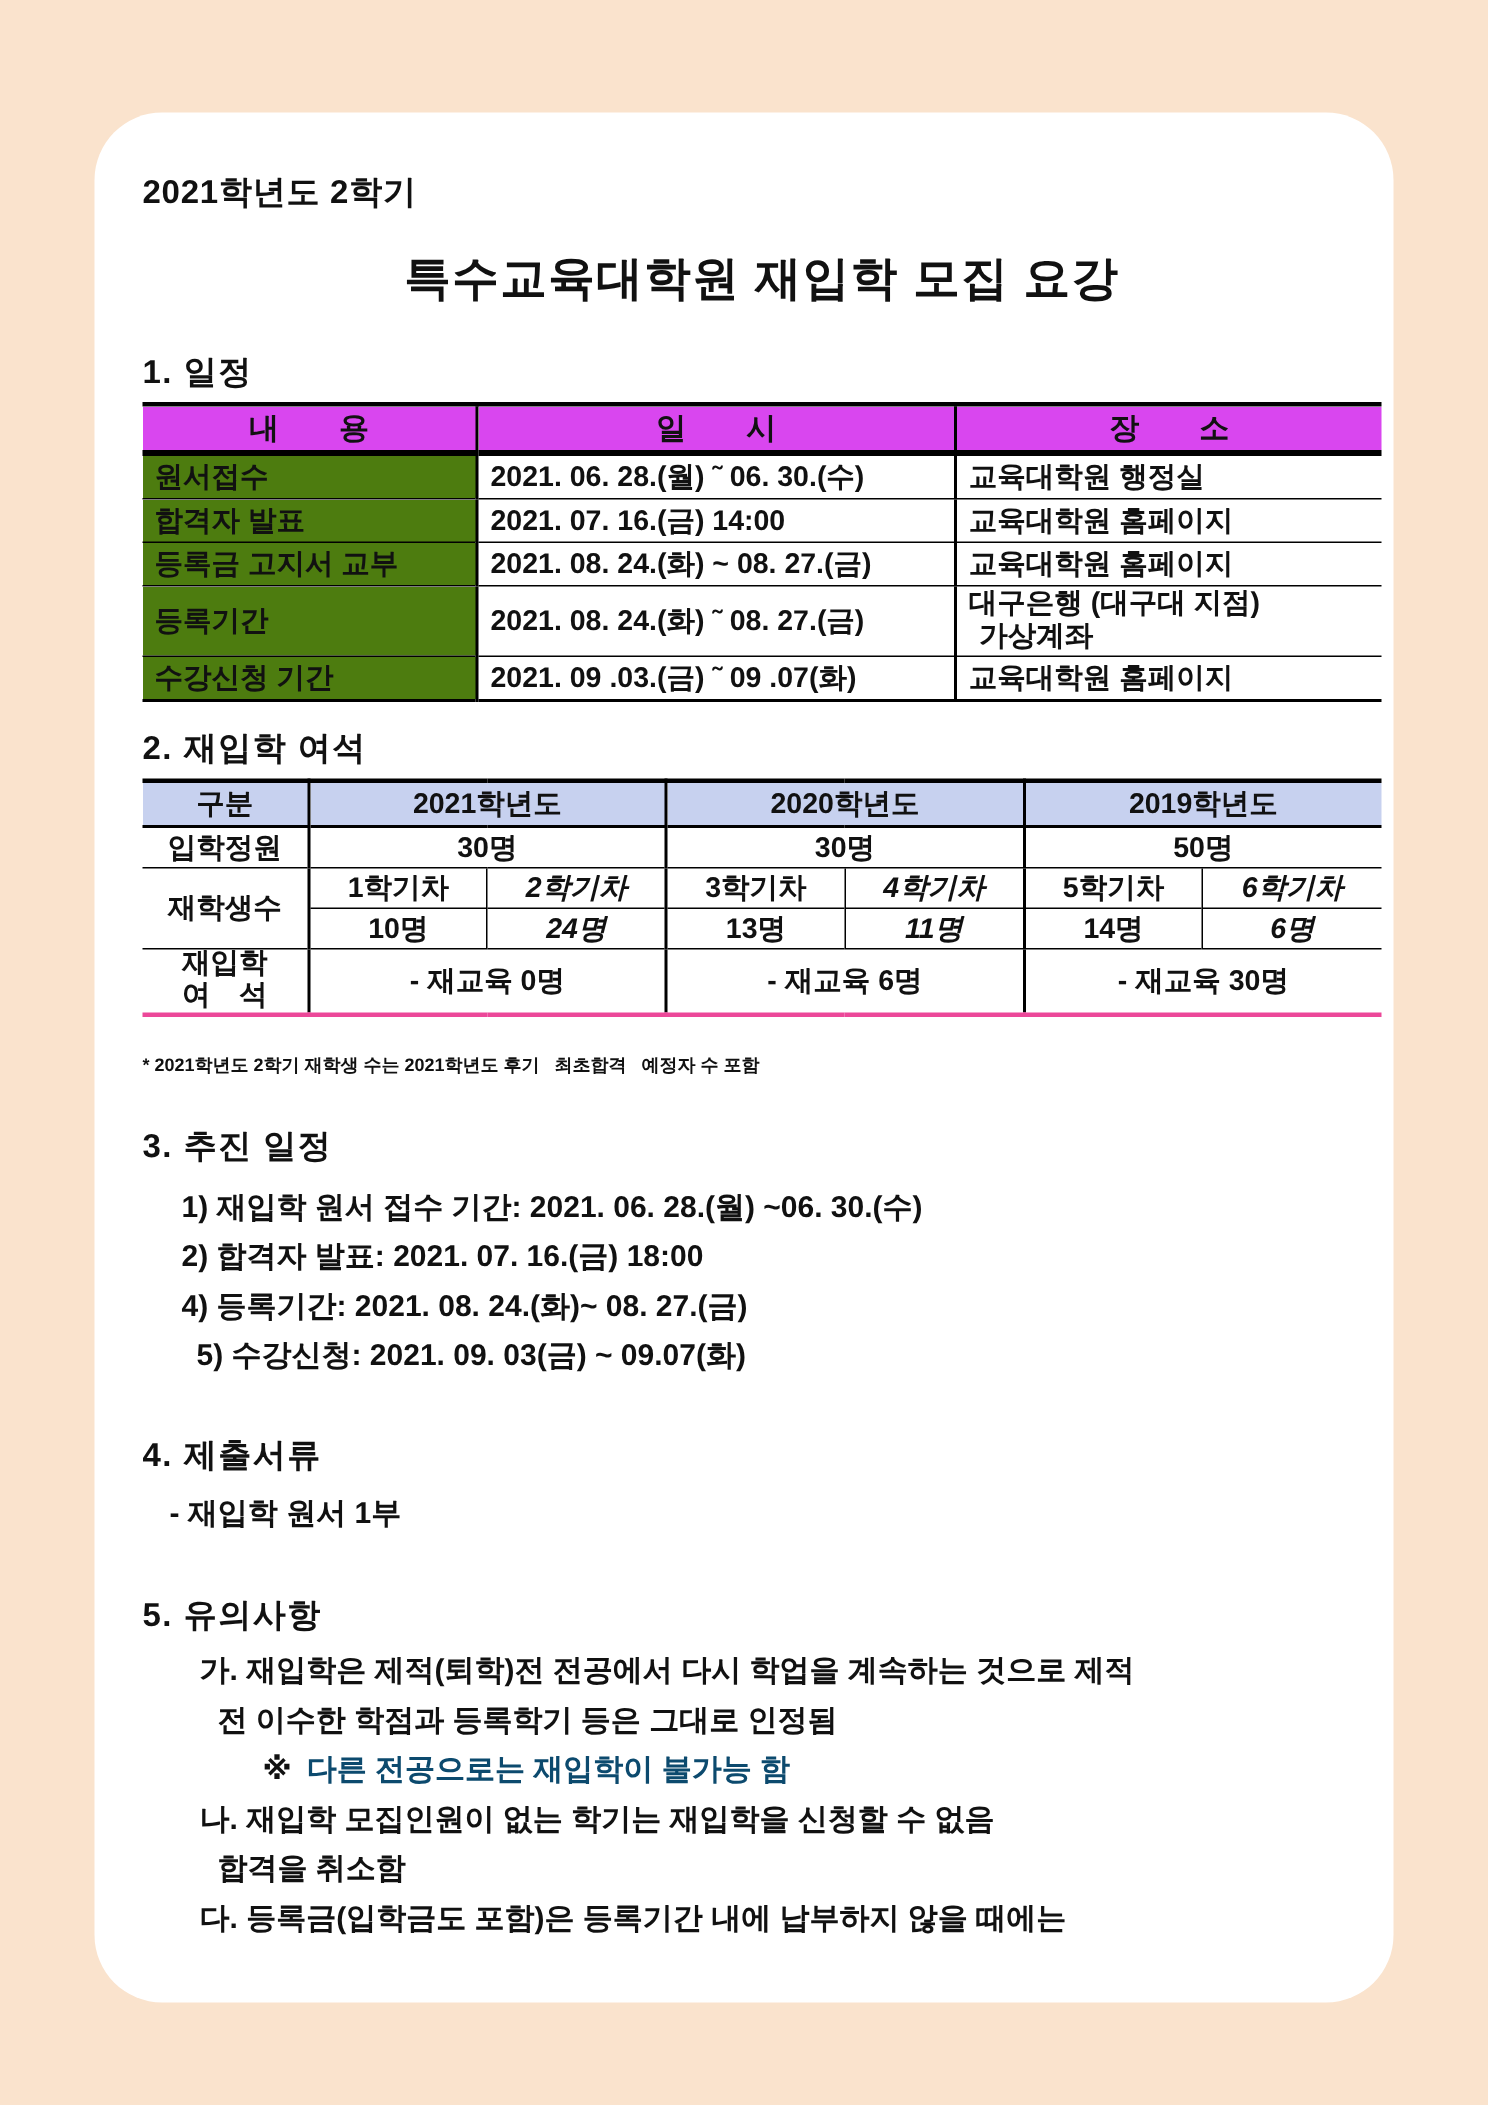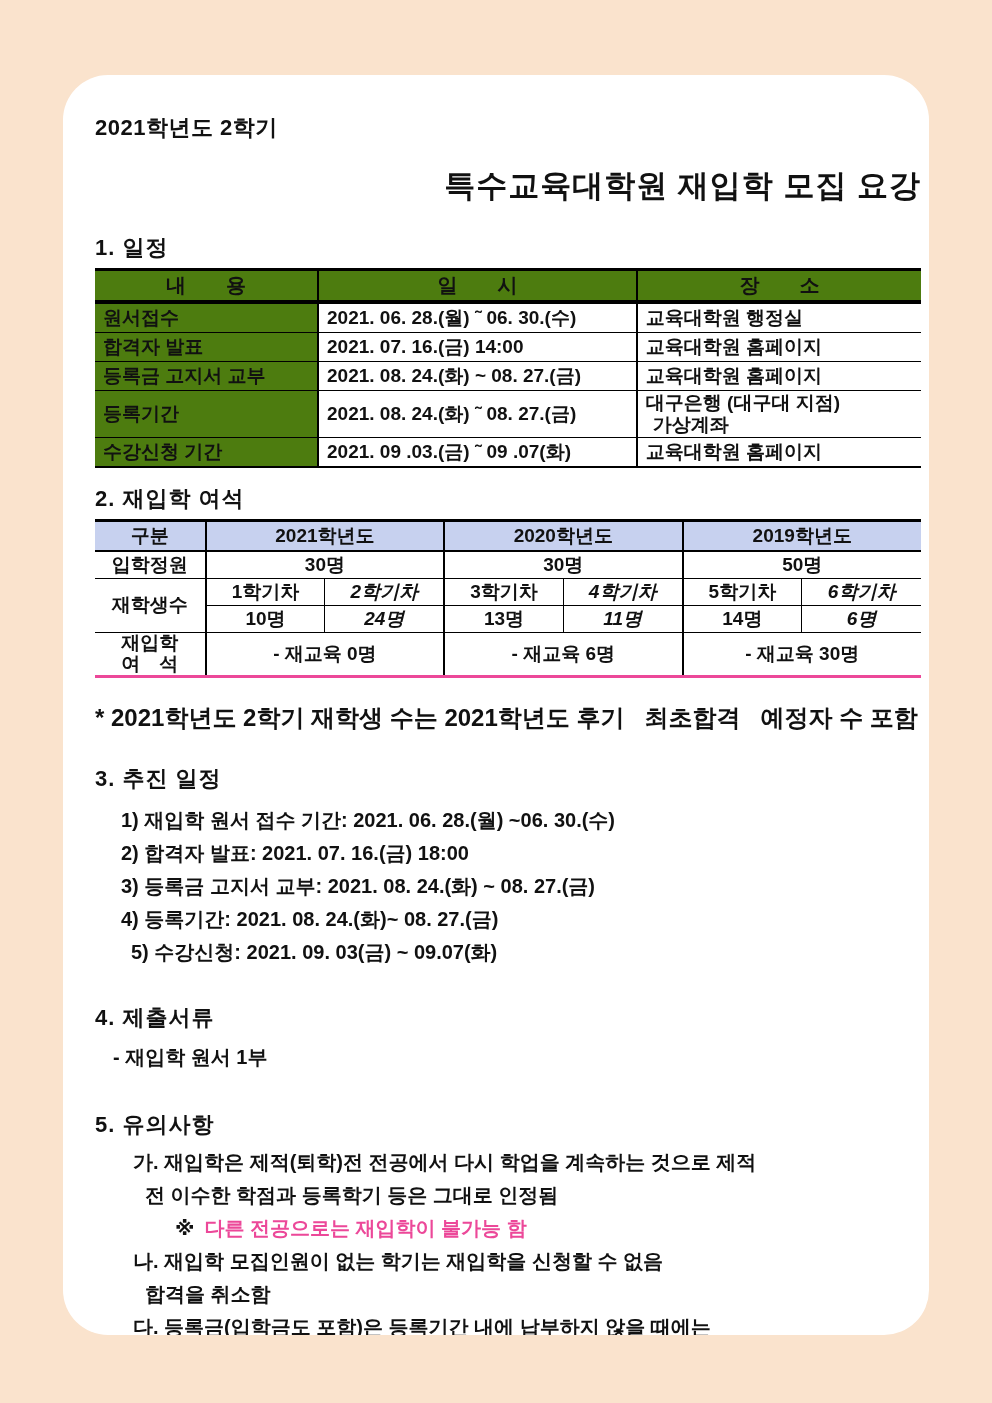--- a/index.html
+++ b/index.html
@@ -16,37 +16,37 @@
     background:#FFFFFF;
     border-radius:45px;
     box-sizing:border-box;
     padding:38px 8px 0 32px;
     overflow:hidden;
   }
   .semester{
     text-align:left;font-size:22px;font-weight:700;letter-spacing:0.5px;
   }
   .doc-title{
-    text-align:right;font-size:31px;font-weight:800;margin-top:22px;letter-spacing:1px;
+    text-align:center;font-size:31px;font-weight:800;margin-top:22px;letter-spacing:1px;
   }
   .section-heading{
     font-size:22px;font-weight:800;letter-spacing:1px;
   }
   .h1x{margin-top:26px;}
   .h2x{margin-top:16px;}
   .h3x{margin-top:30px;}
   .h4x{margin-top:34px;}
   .h5x{margin-top:36px;}
   table{border-collapse:collapse;width:100%;table-layout:fixed;}
   td,th{box-sizing:border-box;overflow:hidden;}
 
   
   .tbl1{margin-top:5px;border-top:3px solid #000;border-bottom:2px solid #000;}
   .tbl1 th{
-    background:#4d7c0f;font-size:20px;font-weight:700;text-align:center;
+    background:#d946ef;font-size:20px;font-weight:700;text-align:center;
     height:30px;border-bottom:4px solid #000;
   }
   .tbl1 td{font-size:19px;font-weight:600;height:29px;border-top:1px solid #000;padding:1px 8px;}
   .tbl1 td.cat{background:#4d7c0f;}
   .tbl1 .vsep{border-left:2px solid #000;}
   .tbl1 tr.tall td{height:46px;}
   .place2{padding-left:7px;line-height:1.05;}
   .pline{line-height:1.15;}
 
   
@@ -57,31 +57,31 @@
   }
   .tbl2 td{
     font-size:19px;font-weight:600;text-align:center;height:22px;
     border-top:1px solid #000;padding:0 2px;
   }
   .tbl2 .vsep2{border-left:2px solid #000;}
   .tbl2 .vsep1{border-left:1px solid #000;font-style:italic;}
   .tbl2 tr.vac td{height:44px;}
   .vaclabel{line-height:1.1;}
 
-  .note{font-size:24px;font-weight:600;margin-top:24px;white-space:pre-wrap;}
+  .note{font-size:12px;font-weight:600;margin-top:24px;white-space:pre-wrap;}
 
   .list3{margin-top:10px;font-size:20px;font-weight:600;line-height:33px;padding-left:26px;}
   .item5{padding-left:10px;}
 
   .sub-item{font-size:20px;font-weight:600;line-height:33px;}
   .ind1{padding-left:18px;margin-top:8px;}
   .ind2{padding-left:38px;}
   .ind3{padding-left:50px;}
   .ind4{padding-left:80px;}
-  .red{color:#ec4899;}
+  .red{color:#0c4a6e;}
   .marker{color:#111;margin-right:10px;}
 </style>
 </head>
 <body>
 
 <div class="card">
 
   <div class="semester">2021학년도 2학기</div>
   <div class="doc-title">특수교육대학원 재입학 모집 요강</div>
 
@@ -183,21 +183,20 @@
     </tr>
   </tbody>
     </table>
 
   <div class="note">* 2021학년도 2학기 재학생 수는 2021학년도 후기   최초합격   예정자 수 포함</div>
 
   <div class="section-heading h3x">3. 추진 일정</div>
   <div class="list3">
     <div>1) 재입학 원서 접수 기간: 2021. 06. 28.(월) ~06. 30.(수)</div>
     <div>2) 합격자 발표: 2021. 07. 16.(금) 18:00</div>
-    <div>3) 등록금 고지서 교부: 2021. 08. 24.(화) ~ 08. 27.(금)</div>
     <div>4) 등록기간: 2021. 08. 24.(화)~ 08. 27.(금)</div>
     <div class="item5">5) 수강신청: 2021. 09. 03(금) ~ 09.07(화)</div>
   </div>
 
   <div class="section-heading h4x">4. 제출서류</div>
   <div class="sub-item ind1">- 재입학 원서 1부</div>
 
   <div class="section-heading h5x">5. 유의사항</div>
   <div class="sub-item ind2" style="margin-top:6px;">가. 재입학은 제적(퇴학)전 전공에서 다시 학업을 계속하는 것으로 제적</div>
   <div class="sub-item ind3">전 이수한 학점과 등록학기 등은 그대로 인정됨</div>

